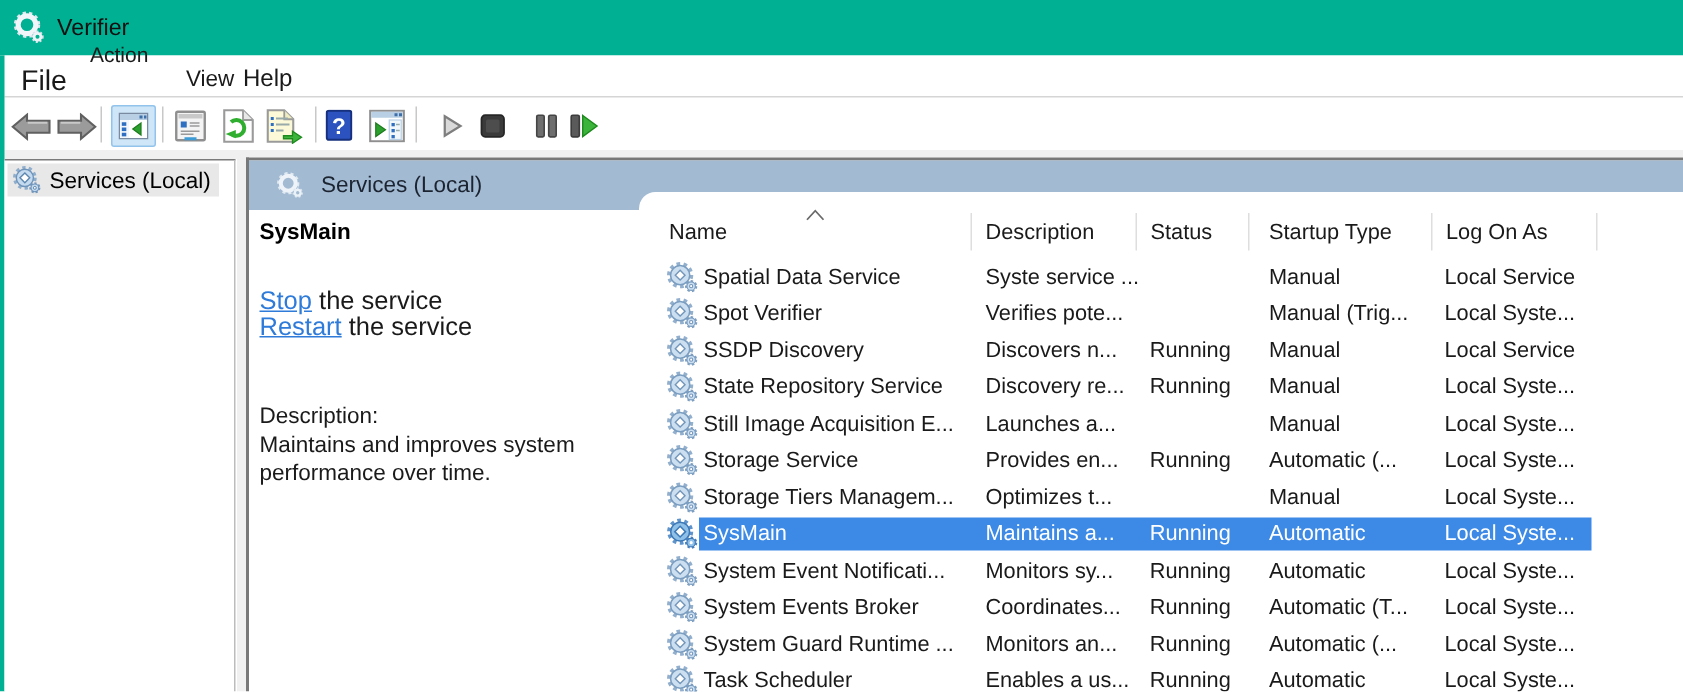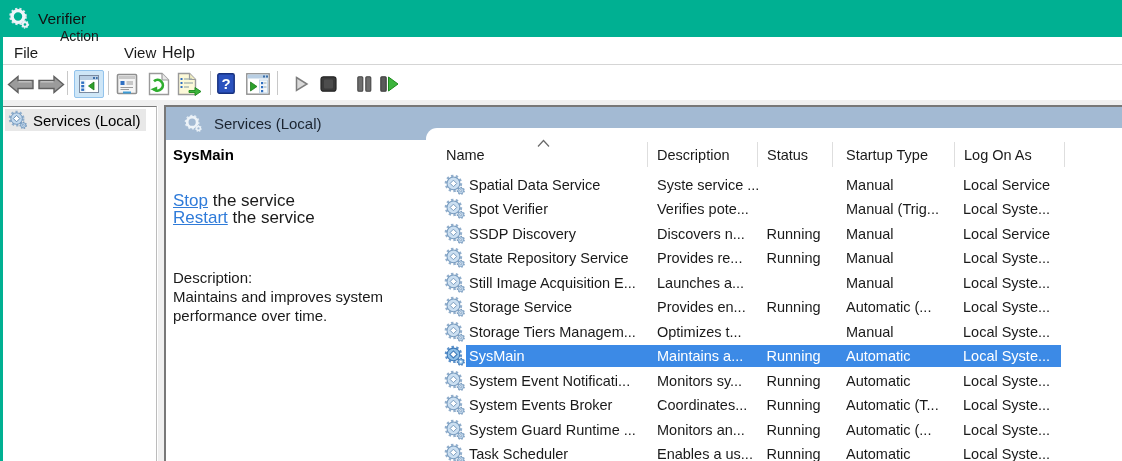--- a/index.html
+++ b/index.html
@@ -11,21 +11,21 @@
 <div class="abs" style="left:0;top:0;width:1122px;height:37px;background:#00B092"></div>
 <svg class="abs" style="left:8px;top:7px" width="22" height="23" viewBox="0 0 22 23">
  <circle cx="10" cy="9.5" r="7.6" fill="none" stroke="#dde7ee" stroke-width="2.4" stroke-dasharray="2.1 2"></circle>
  <circle cx="10" cy="9.5" r="5.9" fill="none" stroke="#f0f5f9" stroke-width="3.4"></circle>
  <circle cx="17" cy="17.5" r="3.4" fill="none" stroke="#d6e1ea" stroke-width="1.5" stroke-dasharray="1.3 1.2"></circle>
  <circle cx="17" cy="17.5" r="2.3" fill="none" stroke="#eef3f8" stroke-width="1.9"></circle>
 </svg>
 <div class="abs" style="left:38px;top:10px;font-size:15.5px;color:#111">Verifier</div>
 
 <div class="abs" style="left:3px;top:37px;width:1119px;height:28px;background:#fff;border-bottom:1px solid #d5d5d5"></div>
-<div class="abs" style="left:14px;top:44px;font-size:15px">File</div>
+<div class="abs" style="left:14px;top:44px;font-size:19px">File</div>
 <div class="abs" style="left:60px;top:28px;font-size:14px">Action</div>
 <div class="abs" style="left:124px;top:44px;font-size:15px">View</div>
 <div class="abs" style="left:162px;top:44px;font-size:16px">Help</div>
 
 <div class="abs" style="left:3px;top:66px;width:1119px;height:34px;background:#fff"></div>
 
 <svg class="abs" style="left:7px;top:75px" width="28" height="19" viewBox="0 0 28 19">
  <path d="M1.5 9.5 L11 1.5 L11 5.5 L26 5.5 L26 13.5 L11 13.5 L11 17.5 Z" fill="#9b9b9b" stroke="#606060" stroke-width="1.4"></path>
  <path d="M11.5 6.8 L24.5 6.8" stroke="#c9c9c9" stroke-width="1.3"></path>
 </svg>
@@ -191,21 +191,21 @@
     </svg>
 <div class="abs t14" style="left:469px;top:221.6px;color:#1a1a1a">SSDP Discovery</div>
 <div class="abs t14" style="left:657px;top:221.6px;color:#1a1a1a">Discovers n...</div>
 <div class="abs t14" style="left:766.5px;top:221.6px;color:#1a1a1a">Running</div>
 <div class="abs t14" style="left:846px;top:221.6px;color:#1a1a1a">Manual</div>
 <div class="abs t14" style="left:963px;top:221.6px;color:#1a1a1a">Local Service</div>
 <svg class="abs" style="left:443.5px;top:247.1px" width="22" height="22" viewBox="0 0 21 21">
       <use href="#gearbig"></use>
     </svg>
 <div class="abs t14" style="left:469px;top:246.1px;color:#1a1a1a">State Repository Service</div>
-<div class="abs t14" style="left:657px;top:246.1px;color:#1a1a1a">Provides re...</div>
+<div class="abs t14" style="left:657px;top:246.1px;color:#1a1a1a">Discovery re...</div>
 <div class="abs t14" style="left:766.5px;top:246.1px;color:#1a1a1a">Running</div>
 <div class="abs t14" style="left:846px;top:246.1px;color:#1a1a1a">Manual</div>
 <div class="abs t14" style="left:963px;top:246.1px;color:#1a1a1a">Local Syste...</div>
 <svg class="abs" style="left:443.5px;top:271.6px" width="22" height="22" viewBox="0 0 21 21">
       <use href="#gearbig"></use>
     </svg>
 <div class="abs t14" style="left:469px;top:270.6px;color:#1a1a1a">Still Image Acquisition E...</div>
 <div class="abs t14" style="left:657px;top:270.6px;color:#1a1a1a">Launches a...</div>
 <div class="abs t14" style="left:846px;top:270.6px;color:#1a1a1a">Manual</div>
 <div class="abs t14" style="left:963px;top:270.6px;color:#1a1a1a">Local Syste...</div>

